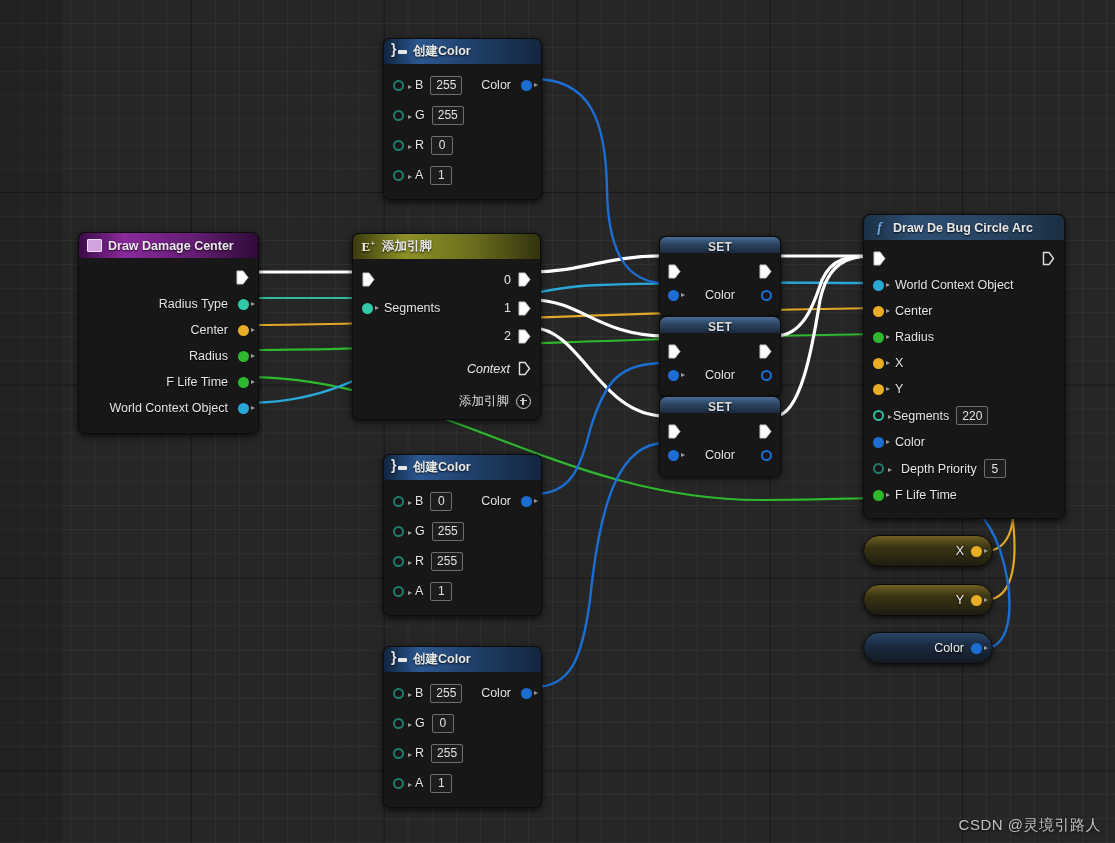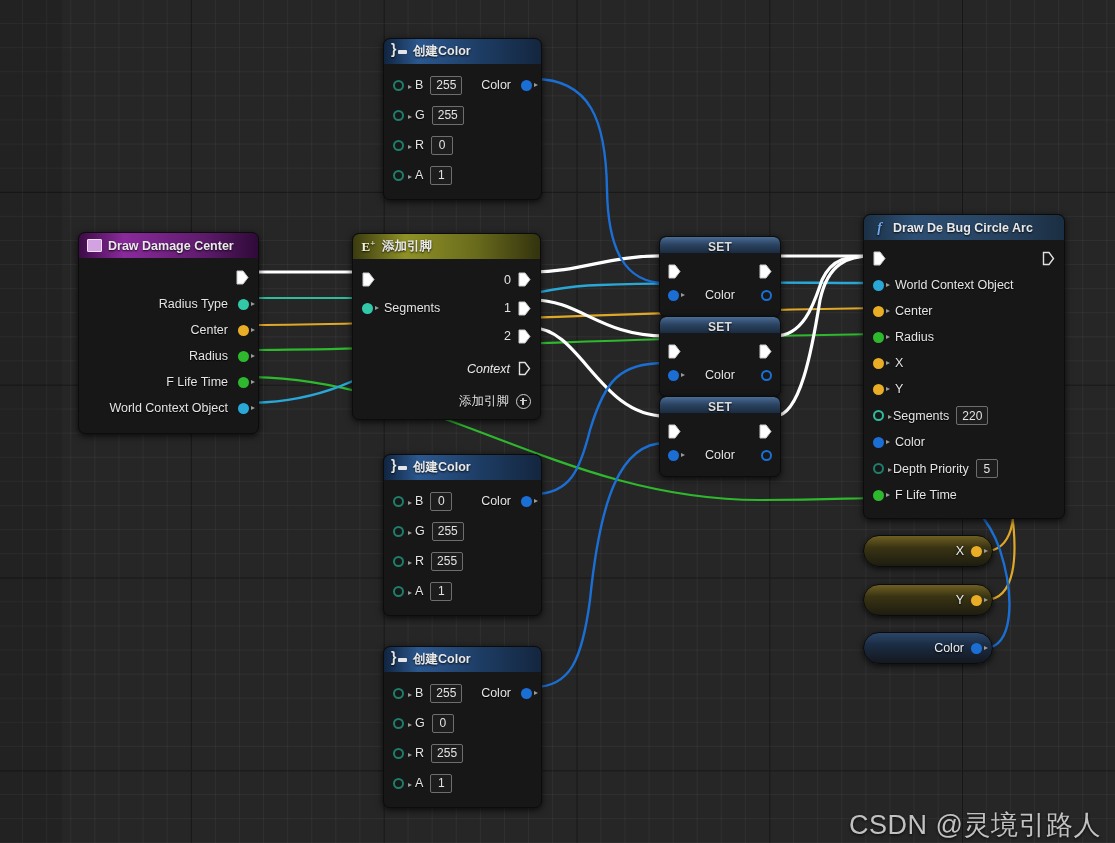--- a/index.html
+++ b/index.html
@@ -130,22 +130,22 @@
     padding-right: 10px; gap: 7px;
     box-shadow: 0 2px 6px rgba(0,0,0,0.7);
     overflow: hidden;
   }
   .pill-yellow { background: linear-gradient(to bottom, #6e5f22 0%, #3a3413 38%, #1d1c10 100%); }
   .pill-blue   { background: linear-gradient(to bottom, #2a4668 0%, #1b2c43 40%, #14181f 100%); }
   .pill .pl { font-size: 12.5px; color: #efefef; text-shadow: 0 1px 2px #000; }
 
   .watermark {
     position: absolute;
-    right: 14px; bottom: 0;
-    font-size: 27px;
+    right: 14px; bottom: 8px;
+    font-size: 15px;
     color: #cfcfcf;
     opacity: .92;
     text-shadow: 0 1px 3px rgba(0,0,0,.9);
     letter-spacing: .5px;
     user-select: none;
   }
 
   .fn-ico { font-style: italic; font-weight: bold; font-size: 14px; color: #6fa8e8; font-family: "Liberation Serif", serif; }
   .sw-ico { font-weight: bold; font-size: 13px; color: #f2f2d8; font-family: "Liberation Serif", serif; }
   .mk-ico { position: relative; width:15px; height:12px; }
@@ -450,21 +450,21 @@
         <span class="pin hollow c-darkteal arrow-r" style="color:#2fbb9c"></span>
         <span class="pin-label" style="margin-left:9px">Segments</span>
         <span class="valbox">220</span>
       </div>
       <div class="row" style="height:26px">
         <span class="pin c-blue arrow-r"></span>
         <span class="pin-label" style="margin-left:11px">Color</span>
       </div>
       <div class="row" style="height:27px">
         <span class="pin hollow c-darkteal arrow-r" style="color:#1f7d6b"></span>
-        <span class="pin-label" style="margin-left:9px">Depth Priority</span>
+        <span class="pin-label" style="margin-left:17px">Depth Priority</span>
         <span class="valbox">5</span>
       </div>
       <div class="row" style="height:26px">
         <span class="pin c-green arrow-r"></span>
         <span class="pin-label" style="margin-left:11px">F Life Time</span>
       </div>
     </div>
   </div>
 
   <div class="node" style="left:383px; top:454px; width:159px;">

